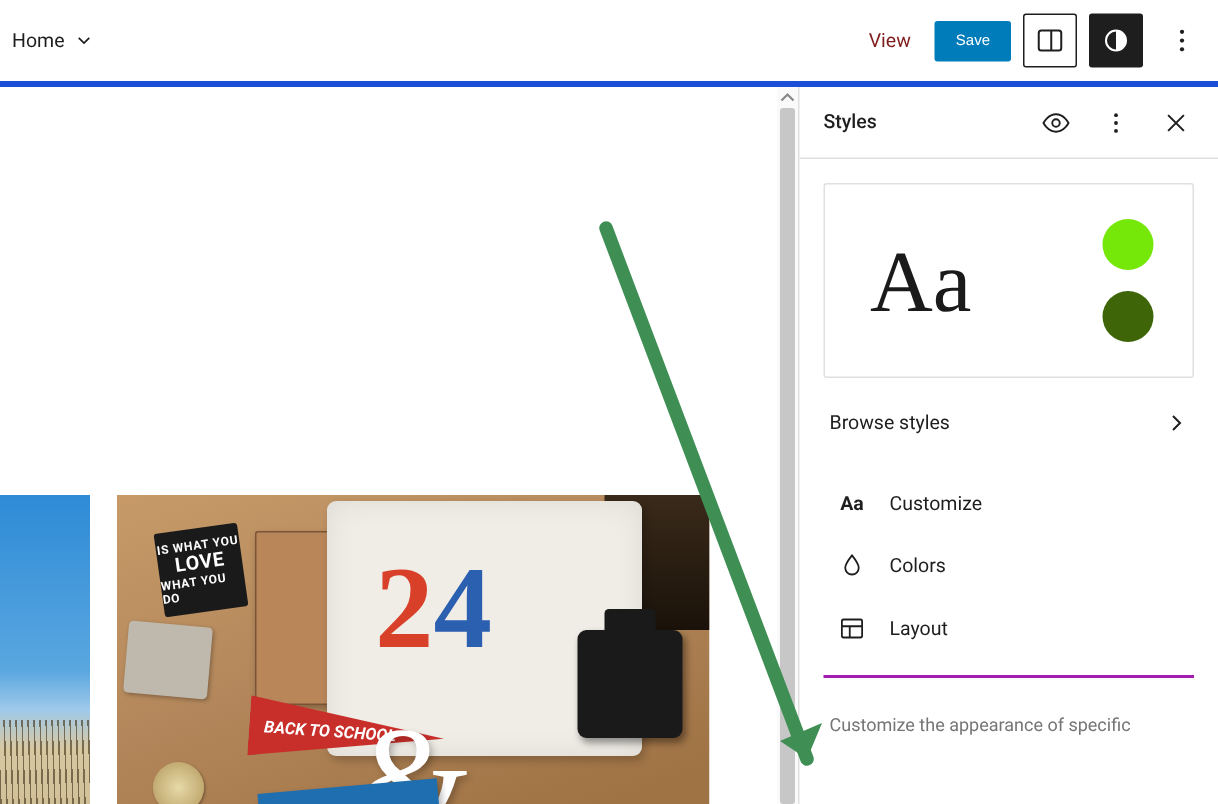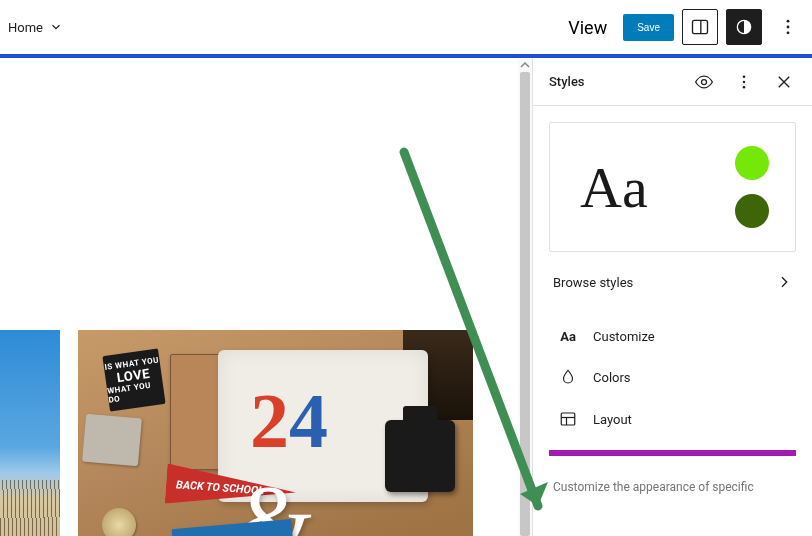--- a/index.html
+++ b/index.html
@@ -35,22 +35,22 @@
     color: #1e1e1e;
     font-size: 13px;
   }
   .topbar-right {
     margin-left: auto;
     display: flex;
     align-items: center;
     gap: 8px;
   }
   .link-view {
-    color: #000000;
-    font-size: 18px;
+    color: #7f1d1d;
+    font-size: 13px;
     padding: 6px 8px;
     cursor: pointer;
   }
   .save-btn {
     background: #007cba;
     color: #fff;
     border: none;
     padding: 8px 14px;
     font-size: 10px;
     border-radius: 2px;
@@ -128,21 +128,21 @@
   
   .beach-sky { position:absolute; inset:0; background: linear-gradient(#2e8bd6 0%, #5aa7e0 45%, #9ec9ea 55%, #d8c8a2 65%, #c7b48a 100%); }
   .beach-grass { position:absolute; left:-6px; bottom:0; width:80px; height:110px; }
   .beach-grass::before { content:""; position:absolute; inset:0; background:
     repeating-linear-gradient(88deg, rgba(60,45,20,0.6) 0 1px, transparent 1px 4px);
     filter: blur(0.3px);
   }
   
   .desk-bg { position:absolute; inset:0; background: linear-gradient(160deg,#c79a68,#b3875b 40%,#a07345 80%); }
   .tshirt {
-    position:absolute; left:140px; top:20px; width:210px; height:152px;
+    position:absolute; left:140px; top:4px; width:210px; height:170px;
     background:#f0ede6; border-radius:6px;
     box-shadow: inset 0 0 20px rgba(0,0,0,0.08), 2px 3px 6px rgba(0,0,0,0.2);
   }
   .num24 {
     position:absolute; left:32px; top:26px;
     font-family: Georgia, serif; font-weight:700; font-size:78px;
     color:#2b5fb0;
   }
   .num24 .stripe { color:#d9402a; }
   .notebook1 {
@@ -240,21 +240,21 @@
   .menu-item {
     display:flex; align-items:center; gap:14px;
     padding: 12px 4px 12px 8px;
     font-size:13px; cursor:pointer;
   }
   .menu-item .micon { width:22px; display:flex; justify-content:center; color:#1e1e1e;}
   .footer-hint {
     padding: 24px 4px 0 4px;
     font-size: 12px;
     color: #757575;
-    border-top: 6px solid #a21caf;
+    border-top: 2px solid #a21caf;
     margin-top: 10px;
   }
 
   .arrow {
     position:absolute;
     left: 398px;
     top: 88px;
     pointer-events:none;
     z-index: 20;
   }

